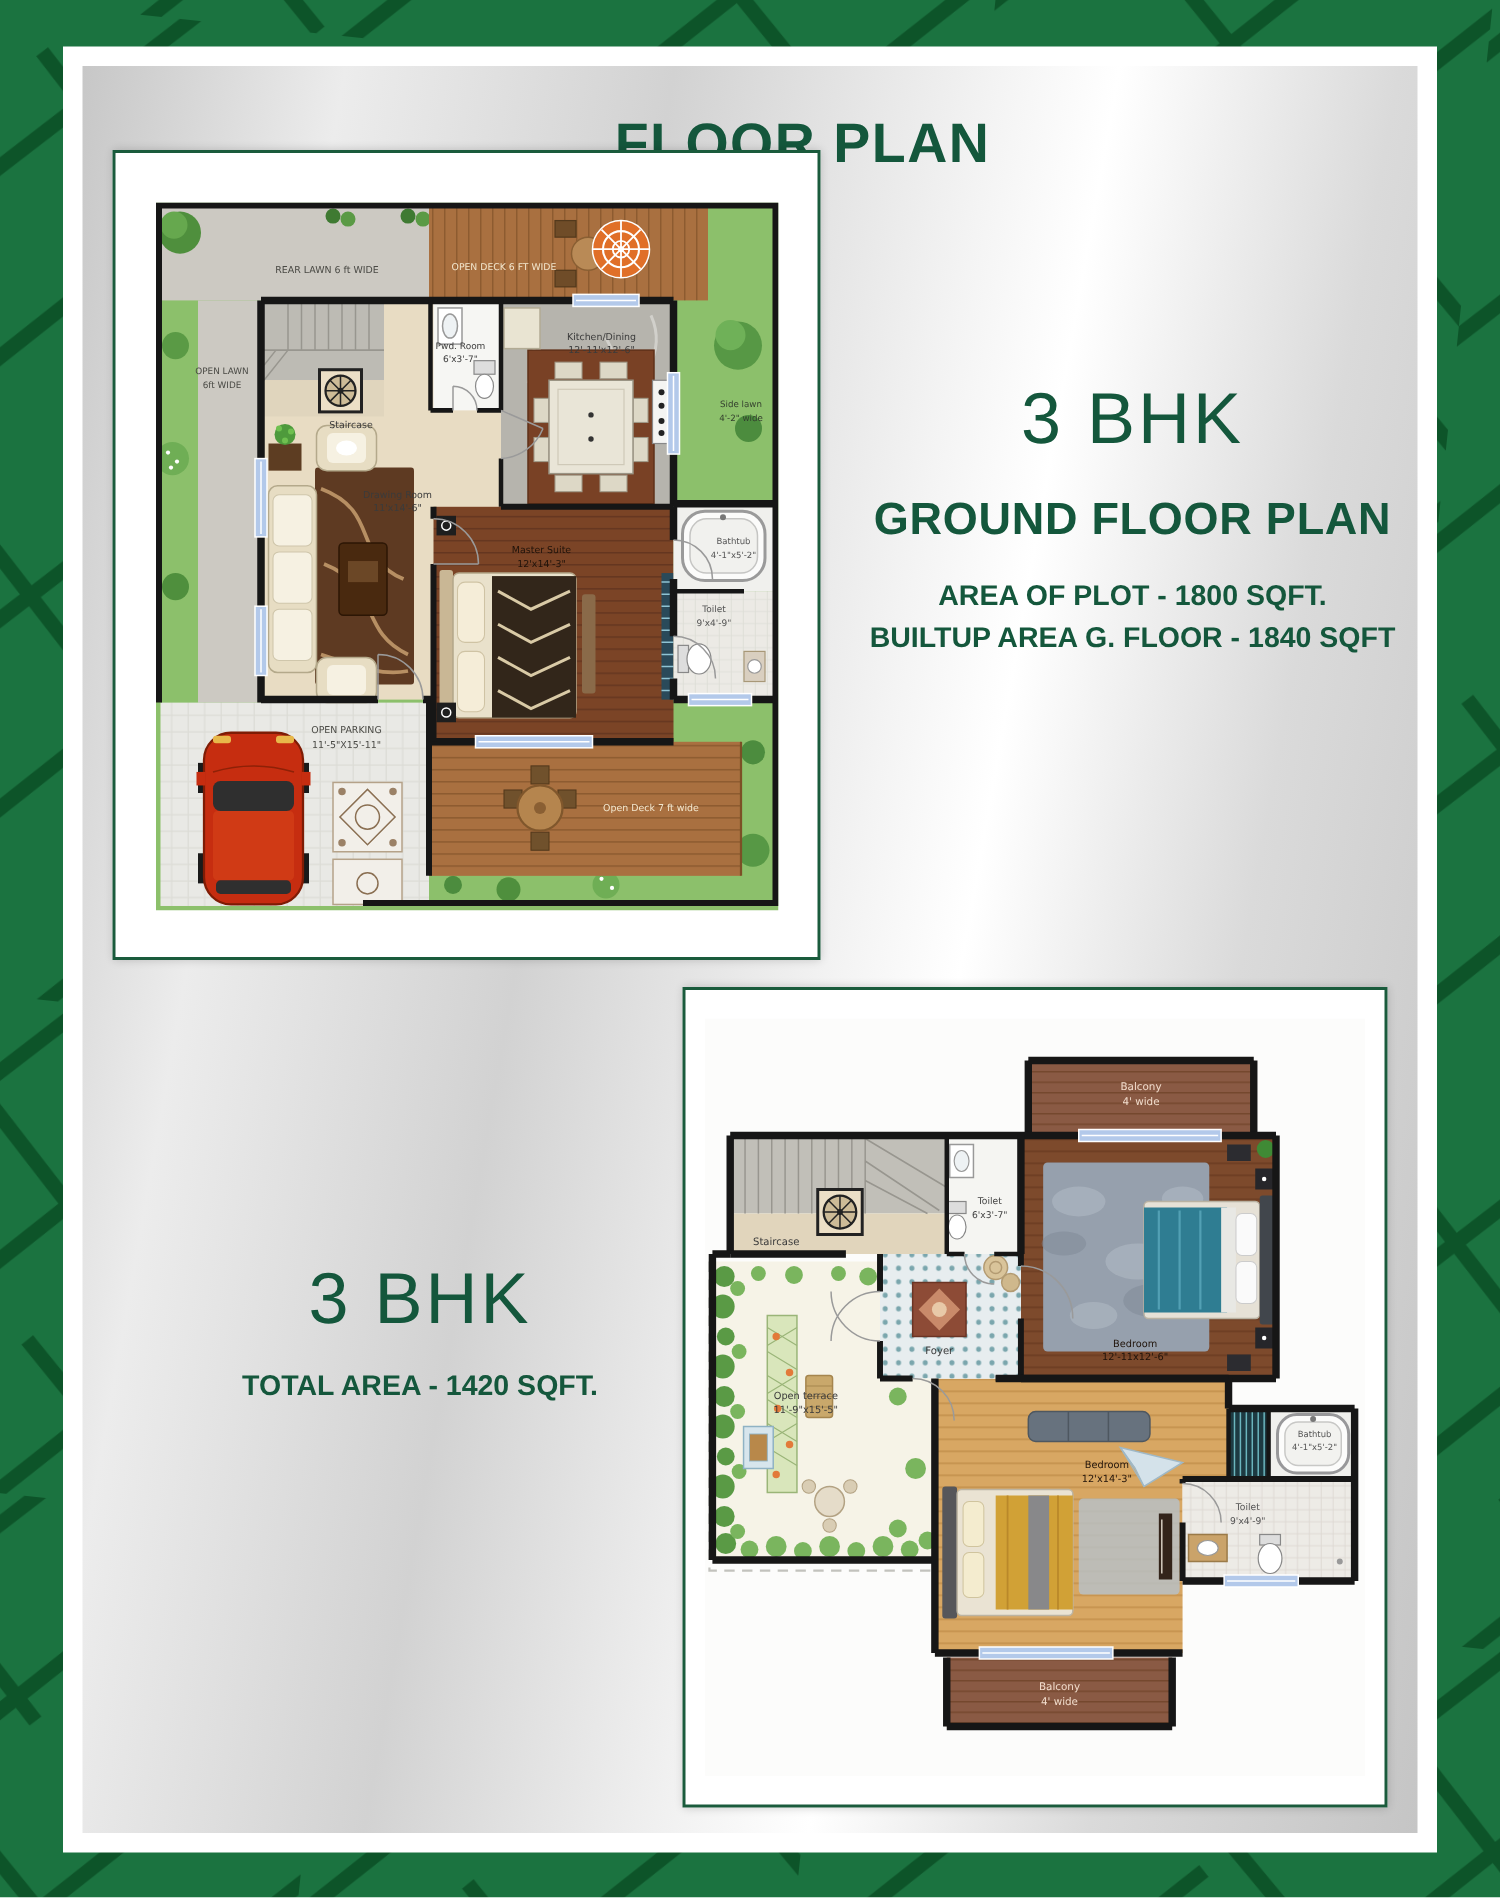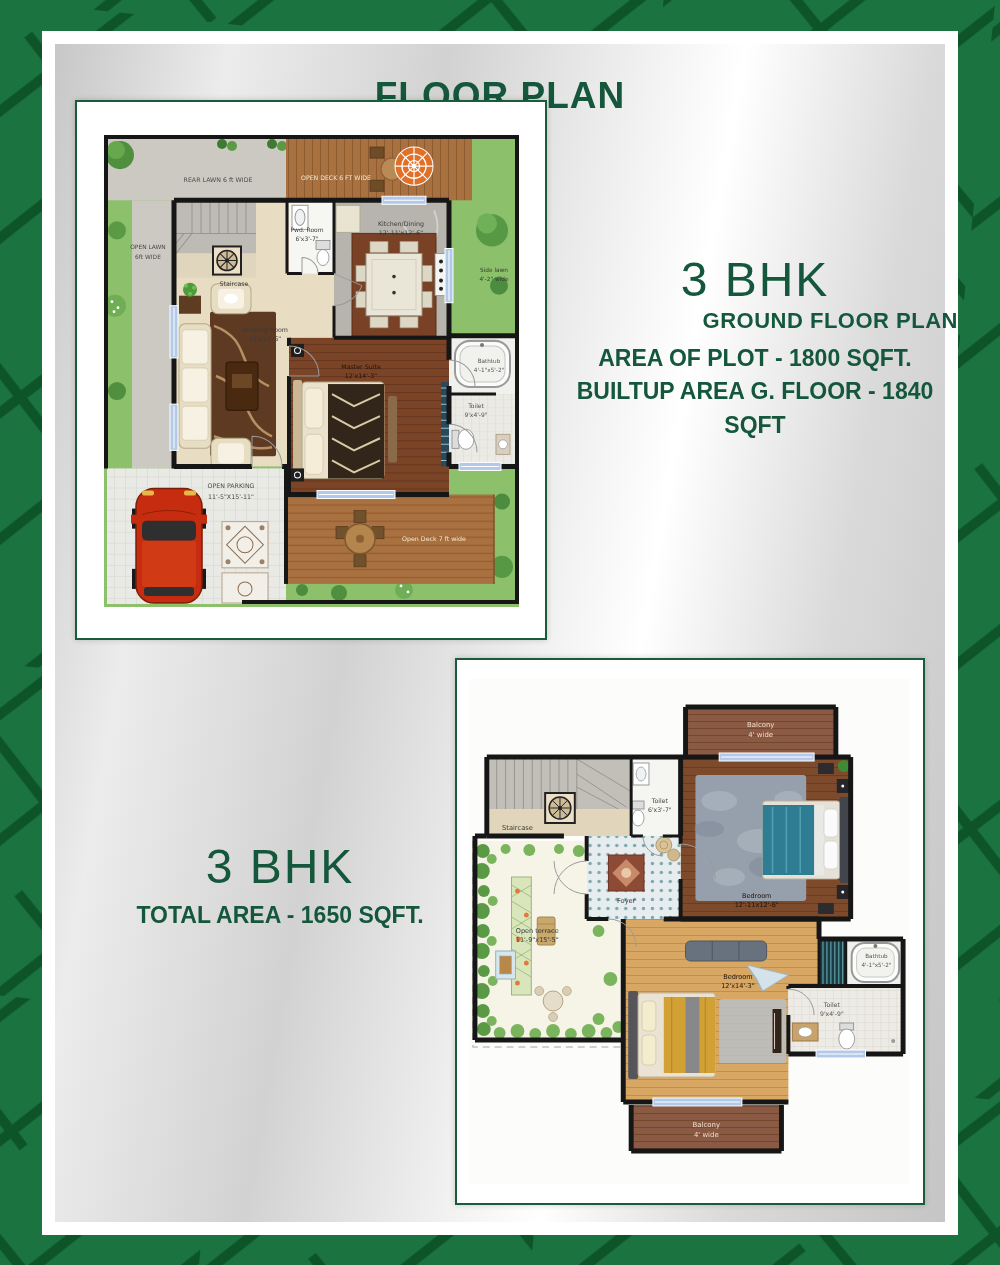--- a/index.html
+++ b/index.html
@@ -3,33 +3,33 @@
 <meta charset="utf-8">
 <style>
   html,body{margin:0;padding:0;}
   body{width:1000px;height:1265px;overflow:hidden;font-family:"Liberation Sans",sans-serif;}
   .stage{position:relative;width:1000px;height:1265px;}
   .bg-pattern{position:absolute;left:0;top:0;width:1000px;height:1265px;display:block;}
   .page{position:absolute;left:42px;top:31px;width:916px;height:1204px;background:#ffffff;}
   .page-surface{position:absolute;left:13px;top:13px;right:13px;bottom:13px;
     background:linear-gradient(100deg,#c7c7c7 0%,#ececec 16%,#d2d2d2 36%,#f4f4f4 56%,#ffffff 63%,#dadada 80%,#c5c5c5 100%);}
   .page-title{position:absolute;left:0;top:44px;width:100%;text-align:center;
-    font-size:37px;font-weight:bold;letter-spacing:1px;color:#14573c;}
+    font-size:37px;font-weight:bold;letter-spacing:1px;color:#14573c;padding-left:35px;}
   .plan-card{position:absolute;background:#ffffff;border:2px solid #1a5b3c;box-sizing:border-box;
     box-shadow:0 0 6px rgba(0,0,0,0.18);}
   .card-ground{left:75px;top:100px;width:472px;height:540px;padding:33px 26px 31px 27px;}
   .card-first{left:455px;top:658px;width:470px;height:547px;padding:19px 13px;}
   .plan-card svg{width:100%;height:100%;display:block;}
   .plan text{font-family:"DejaVu Sans",sans-serif;}
   .info{position:absolute;text-align:center;color:#14573c;}
   .info-ground{left:552px;top:256px;width:406px;}
   .info-first{left:72px;top:843px;width:416px;}
   .bhk{font-size:48px;font-weight:normal;letter-spacing:2px;line-height:1;}
-  .plan-name{font-size:22px;font-weight:bold;letter-spacing:0.5px;margin-top:4px;text-align:right;}
-  .area-lines{font-size:23px;font-weight:bold;margin-top:8px;line-height:1.45;}
+  .plan-name{font-size:30px;font-weight:bold;letter-spacing:0.5px;margin-top:26px;}
+  .area-lines{font-size:19px;font-weight:bold;margin-top:20px;line-height:1.45;}
 </style>
 </head>
 <body>
 
 <div class="stage">
 
   <svg class="bg-pattern" viewBox="0 0 1000 1265" preserveAspectRatio="none">
     <defs>
       <pattern id="veins" width="330" height="330" patternUnits="userSpaceOnUse" patternTransform="rotate(6)">
         <rect width="330" height="330" fill="#1b7340"></rect>
@@ -627,17 +627,17 @@
         <text x="366" y="337" font-size="6.2" fill="#555555">9'x4'-9"</text>
         <text x="239" y="448" font-size="7" fill="#f2ddcd">Balcony</text>
         <text x="239" y="458" font-size="7" fill="#f2ddcd">4' wide</text>
       </g>
     </svg>
   </div>
 
   <div class="info info-first">
     <div class="bhk">3 BHK</div>
     <div class="area-lines">
-      <div>TOTAL AREA - 1650 SQFT.</div>
+      <div>TOTAL AREA - 1420 SQFT.</div>
     </div>
   </div>
 
 </div>
 
 </body></html>

